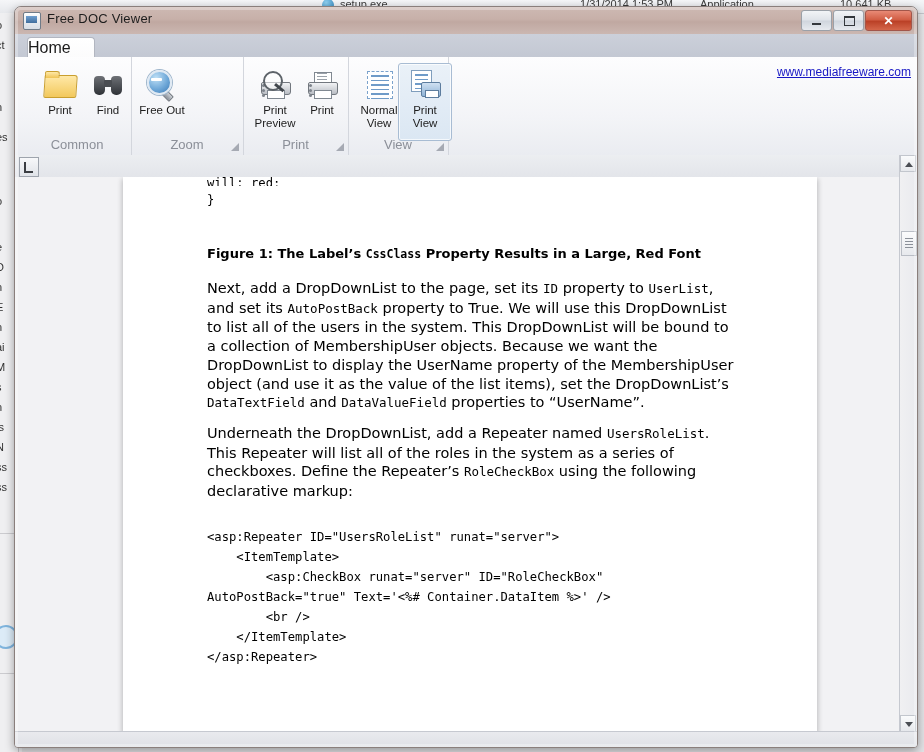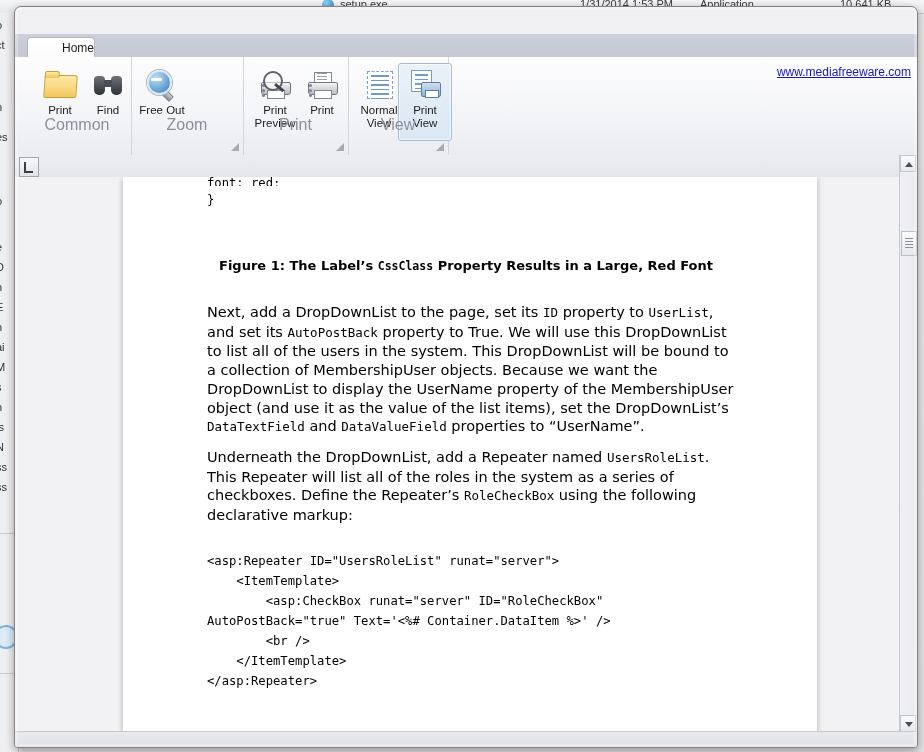--- a/index.html
+++ b/index.html
@@ -118,36 +118,36 @@
   .tabstrip{
     position:absolute;left:0;top:27px;width:902px;height:23px;
     background:linear-gradient(180deg,#ccd0da 0%,#c3c8d3 100%);
     border-bottom:1px solid #a9aebb;
   }
   .tab{
     position:absolute;left:12px;top:3px;width:66px;height:21px;
     background:linear-gradient(180deg,#ffffff 0%,#fbfbfc 100%);
     border:1px solid #b2b6c0;border-bottom:none;
     border-radius:4px 4px 0 0;
-    text-align:right;font-size:12px;color:#1b1b1b;line-height:20px;
+    text-align:left;font-size:16px;color:#1b1b1b;line-height:20px;
   }
 
   
   .ribbon{
     position:absolute;left:0;top:50px;width:902px;height:98px;
     background:linear-gradient(180deg,#fdfdfe 0%,#f3f4f7 62%,#eaecf1 100%);
     border-bottom:1px solid #b8bcc6;
   }
   .rgroup{
     position:absolute;top:0;height:98px;
     border-right:1px solid #d3d6dd;
   }
   .rgroup-label{
-    position:absolute;bottom:21px;left:0;width:100%;
-    text-align:center;font-size:16px;color:#8b8f98;
+    position:absolute;bottom:3px;left:0;width:100%;
+    text-align:center;font-size:13px;color:#8b8f98;
   }
   .rgroup-arrow{
     position:absolute;right:4px;bottom:4px;width:0;height:0;
     border-left:4px solid transparent;border-top:4px solid transparent;
     border-right:4px solid #a6aab3;border-bottom:4px solid #a6aab3;
   }
   .rbtn{
     position:absolute;top:6px;width:52px;height:76px;
     display:flex;flex-direction:column;align-items:center;
     border:1px solid transparent;border-radius:3px;
@@ -305,21 +305,21 @@
   .p-body{
     font-size:14.5px;line-height:18.7px;margin:0;
     font-family:"DejaVu Sans", sans-serif;
   }
   code.mono{
     font-family:"DejaVu Sans Mono","Liberation Mono",monospace;
     font-size:12.5px;
   }
   .fig-caption{
     font-family:"DejaVu Sans", sans-serif;
-    font-size:13px;font-weight:bold;margin:12px;
+    font-size:13px;font-weight:bold;margin:0;
   }
   .fig-caption code.mono{font-weight:bold;font-size:11.5px;}
   .codeblock{
     font-family:"DejaVu Sans Mono","Liberation Mono",monospace;
     font-size:12.2px;line-height:20px;white-space:pre;margin:0;
     color:#000;
   }
   .clipline{
     font-family:"DejaVu Sans Mono","Liberation Mono",monospace;
     font-size:12.2px;color:#000;
@@ -402,20 +402,35 @@
     <div class="frag" style="top:468px">ss</div>
     <div class="bg-hline" style="top:520px"></div>
     <div class="bg-hline" style="top:660px"></div>
     <div class="bg-blue-circle"></div>
   </div>
   <div class="bg-lc-divider"></div>
 </div>
 
 <div class="app-window">
 
+  <div class="titlebar">
+    <div class="title-icon"></div>
+    <div class="title-text">Free DOC Viewer</div>
+    <div class="win-btns">
+      <div class="win-btn">
+          <div class="min-bar"></div>
+        </div>
+      <div class="win-btn">
+          <div class="max-sq"></div>
+        </div>
+      <div class="win-btn close">
+        <div class="glyph">✕</div>
+      </div>
+    </div>
+  </div>
 
   <div class="tabstrip">
     <div class="tab">Home</div>
   </div>
 
   <div class="ribbon">
 
     <div class="rgroup" style="left:8px;width:108px">
       <div class="rbtn" style="left:10px">
         <div class="ricon">
@@ -527,21 +542,21 @@
     <a class="site-link" href="#">www.mediafreeware.com</a>
   </div>
 
   <div class="rulerbar">
     <div class="corner-btn"></div>
   </div>
 
   <div class="doc-viewport">
     <div class="page">
       <div class="doc">
-        <div class="clipline">font: red;</div>
+        <div class="clipline">will: red;</div>
         <div class="codeblock" style="line-height:17px;margin-top:6px">}</div>
         <div class="sp-l"></div>
         <div class="sp-s"></div>
         <p class="fig-caption"><span>Figure 1: The Label’s </span><code class="mono">CssClass</code><span> Property Results in a Large, Red Font</span></p>
         <div class="sp"></div>
         <p class="p-body" id="para2"><span>Next, add a DropDownList to the page, set its </span><code class="mono">ID</code><span> property to </span><code class="mono">UserList</code><span>, and set its </span><code class="mono">AutoPostBack</code><span> property to True. We will use this DropDownList to list all of the users in the system. This DropDownList will be bound to a collection of MembershipUser objects. Because we want the DropDownList to display the UserName property of the MembershipUser object (and use it as the value of the list items), set the DropDownList’s </span><code class="mono">DataTextField</code><span> and </span><code class="mono">DataValueField</code><span> properties to “UserName”.</span></p>
         <div class="sp-s"></div>
         <p class="p-body" id="para3"><span>Underneath the DropDownList, add a Repeater named </span><code class="mono">UsersRoleList</code><span>. This Repeater will list all of the roles in the system as a series of checkboxes. Define the Repeater’s </span><code class="mono">RoleCheckBox</code><span> using the following declarative markup:</span></p>
         <div class="sp-l"></div>
         <pre class="codeblock" id="codeblock">&lt;asp:Repeater ID="UsersRoleList" runat="server"&gt;

